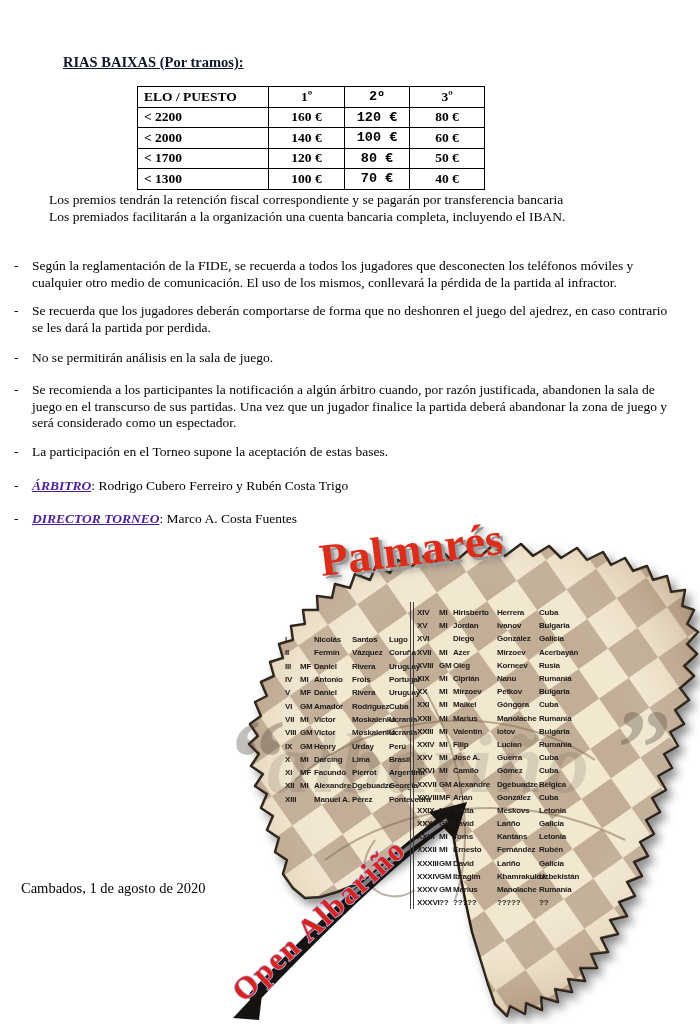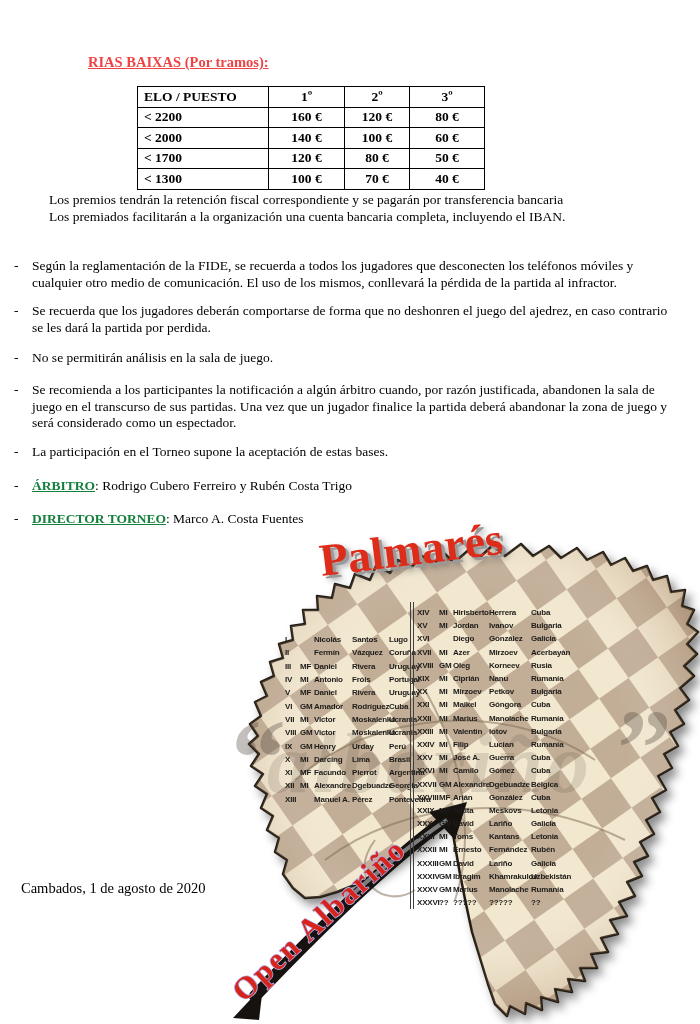--- a/index.html
+++ b/index.html
@@ -3,42 +3,42 @@
 <meta charset="utf-8">
 <style>
   html,body{margin:0;padding:0;}
   body{
     width:700px;height:1024px;position:relative;overflow:hidden;
     background:#ffffff;color:#000;
     font-family:"Liberation Serif", serif;
   }
   .heading{
     position:absolute;left:63px;top:54px;
-    font-size:14.5px;font-weight:bold;color:#ef4444;
-    text-decoration:underline;white-space:nowrap;margin-left:25px;
+    font-size:14.5px;font-weight:bold;color:#0f172a;
+    text-decoration:underline;white-space:nowrap;
   }
   table.prize{position:absolute;left:137px;top:86px;border-collapse:collapse;}
   table.prize th,table.prize td{
     border:1.6px solid #000;font-size:13.5px;font-weight:bold;
     height:19.5px;padding:0 6px;text-align:center;white-space:nowrap;
   }
   table.prize .w1{width:118px;text-align:left;margin-left:15px;}
   table.prize .w2{width:63px;}
-  table.prize .w3{width:52px;}
+  table.prize .w3{width:52px;font-family:Liberation Mono, monospace;}
   table.prize .w4{width:62px;margin-top:20px;}
   .notes{position:absolute;left:49px;top:191px;font-size:13.5px;line-height:17px;white-space:nowrap;}
   .bullet-item{
     position:absolute;left:14px;width:664px;display:flex;
     font-size:13.5px;line-height:16.5px;
   }
   .bullet-item .dash{flex:0 0 18px;}
   .bullet-item .bullet-text{flex:1;}
   .b1{top:258px}.b2{top:303px}.b3{top:350px}.b4{top:382px}.b5{top:444px}.b6{top:478px}.b7{top:511px}
   .bold{font-weight:normal;}
-  .off-label{color:#15803d;font-weight:bold;text-decoration:underline;}
+  .off-label{color:#4c1d95;font-weight:bold;font-style:italic;text-decoration:underline;}
   .dateline{position:absolute;left:21px;top:880px;font-size:14.5px;white-space:nowrap;}
 
   .leaf-wrap{position:absolute;left:225px;top:540px;width:475px;height:484px;}
   .leaf-wrap svg{position:absolute;left:0;top:0;}
   .palmares-title{
     position:absolute;left:98px;top:-6px;
     font-size:46px;font-weight:bold;color:#de2c1b;white-space:nowrap;
     transform:rotate(-7deg);transform-origin:left bottom;
     text-shadow:3px 3px 0 #9a9a9a,5px 5px 6px rgba(70,70,70,.55);
   }
@@ -47,21 +47,21 @@
     font-weight:bold;font-size:8px;letter-spacing:-0.2px;color:#1e1c1a;
   }
   .leaf-row{display:flex;align-items:center;white-space:nowrap;}
   .leaf-row span{display:block;overflow:visible;}
   .col-left{left:60px;top:93px;}
   .col-left .leaf-row{height:13.3px;}
   .col-left .c0{width:15px}.col-left .c1{width:14px}.col-left .c2{width:38px}
   .col-left .c3{width:37px}.col-left .c4{width:46px}
   .col-right{left:185px;top:62px;border-left:4px double #3f3f3f;padding-left:3px;padding-top:4px;}
   .col-right .leaf-row{height:13.2px;}
-  .col-right .c0{width:22px}.col-right .c1{width:14px}.col-right .c2{width:36px}
+  .col-right .c0{width:22px}.col-right .c1{width:14px}.col-right .c2{width:44px}
   .col-right .c3{width:42px}.col-right .c4{width:54px}
 </style>
 </head>
 <body>
 
 <div class="heading">RIAS BAIXAS (Por tramos):</div>
 
 <table class="prize">
   <thead>
     <tr>

